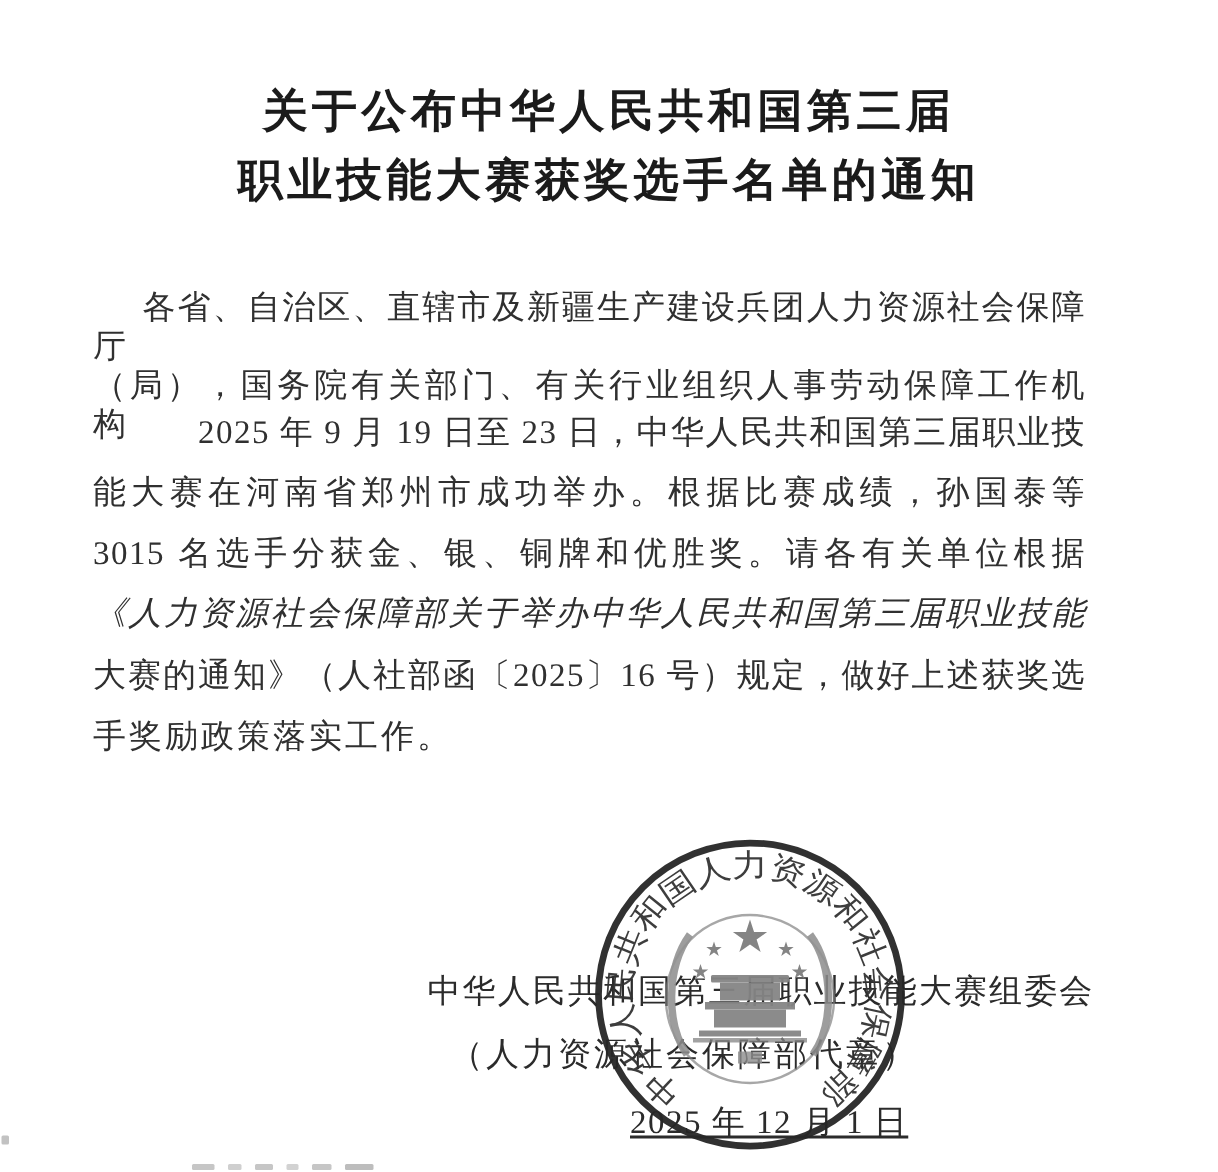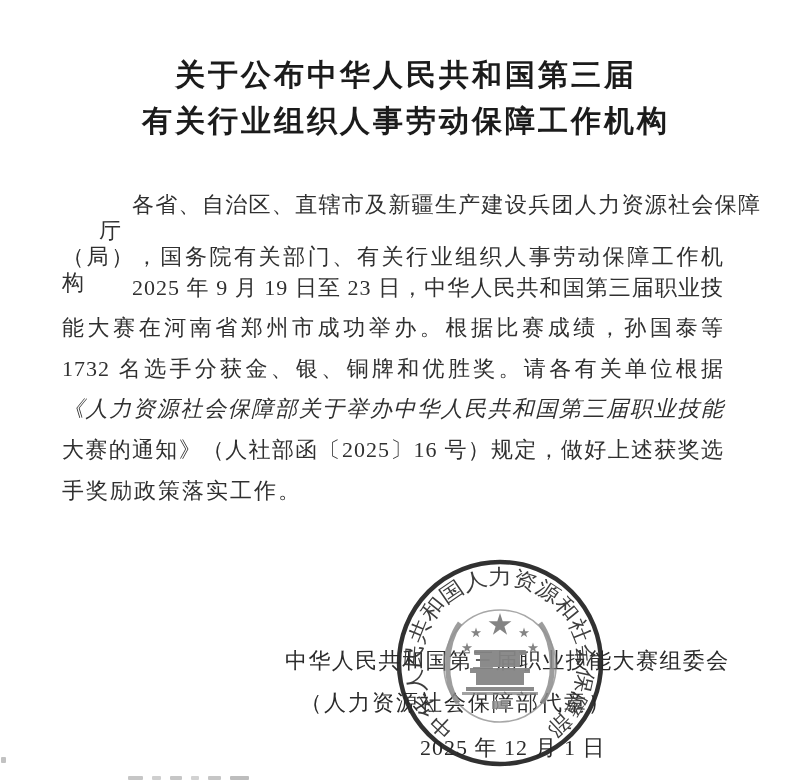--- a/index.html
+++ b/index.html
@@ -20,40 +20,40 @@
   }
   .title .t-line{white-space:nowrap;}
   
   .bodyline{
     position:absolute;left:62px;width:662px;
     font-size:22px;line-height:26px;letter-spacing:1px;
     color:#303030;
     text-align:justify;text-align-last:justify;
   }
   .bodyline.short{text-align:right;text-align-last:left;letter-spacing:2px;}
-  .bl0{top:192px;text-indent:33px;margin-left:37px;}
+  .bl0{top:192px;text-indent:33px;}
   .bl1{top:244px;}
   .bl2{top:275px;text-indent:70px;}
   .bl3{top:315px;}
   .bl4{top:356px;}
   .bl5{top:396px;font-style:italic;}
   .bl6{top:437px;}
   .bl7{top:478px;}
   
   .sig-org{
     position:absolute;top:646px;left:285px;white-space:nowrap;
     font-size:22px;letter-spacing:1.4px;color:#2b2b2b;z-index:1;
   }
   .sig-note{
     position:absolute;top:688px;left:300px;white-space:nowrap;
     font-size:22px;letter-spacing:2px;color:#2b2b2b;z-index:1;
   }
   .sig-date{
     position:absolute;top:733px;left:420px;white-space:nowrap;
-    font-size:22px;letter-spacing:1px;color:#2b2b2b;z-index:1;
+    font-size:22px;letter-spacing:1px;color:#2b2b2b;z-index:1;text-decoration:underline;
   }
   
   .seal{
     position:absolute;left:394px;top:551px;width:212px;height:222px;
     z-index:2;opacity:0.95;
   }
   
   .cutoff{
     position:absolute;left:128px;top:776px;height:5px;display:flex;gap:9px;
     z-index:0;
@@ -70,28 +70,28 @@
     background:#c2c2c2;border-radius:1px;z-index:0;
   }
 </style>
 </head>
 <body>
 
 <div class="page">
 
   <div class="title">
     <div class="t-line">关于公布中华人民共和国第三届</div>
-    <div class="t-line">有关行业组织人事劳动保障工作机构</div>
+    <div class="t-line">职业技能大赛获奖选手名单的通知</div>
   </div>
 
   <div class="bodyline bl0">各省、自治区、直辖市及新疆生产建设兵团人力资源社会保障厅</div>
   <div class="bodyline bl1">（局），国务院有关部门、有关行业组织人事劳动保障工作机构：</div>
   <div class="bodyline bl2">2025 年 9 月 19 日至 23 日，中华人民共和国第三届职业技</div>
   <div class="bodyline bl3">能大赛在河南省郑州市成功举办。根据比赛成绩，孙国泰等</div>
-  <div class="bodyline bl4">1732 名选手分获金、银、铜牌和优胜奖。请各有关单位根据</div>
+  <div class="bodyline bl4">3015 名选手分获金、银、铜牌和优胜奖。请各有关单位根据</div>
   <div class="bodyline bl5">《人力资源社会保障部关于举办中华人民共和国第三届职业技能</div>
   <div class="bodyline bl6">大赛的通知》（人社部函〔2025〕16 号）规定，做好上述获奖选</div>
   <div class="bodyline bl7 short">手奖励政策落实工作。</div>
 
   <div class="sig-org">中华人民共和国第三届职业技能大赛组委会</div>
   <div class="sig-note">（人力资源社会保障部代章）</div>
   <div class="sig-date">2025 年 12 月 1 日</div>
 
   <svg class="seal" viewBox="0 0 212 222" xmlns="http://www.w3.org/2000/svg">
 

